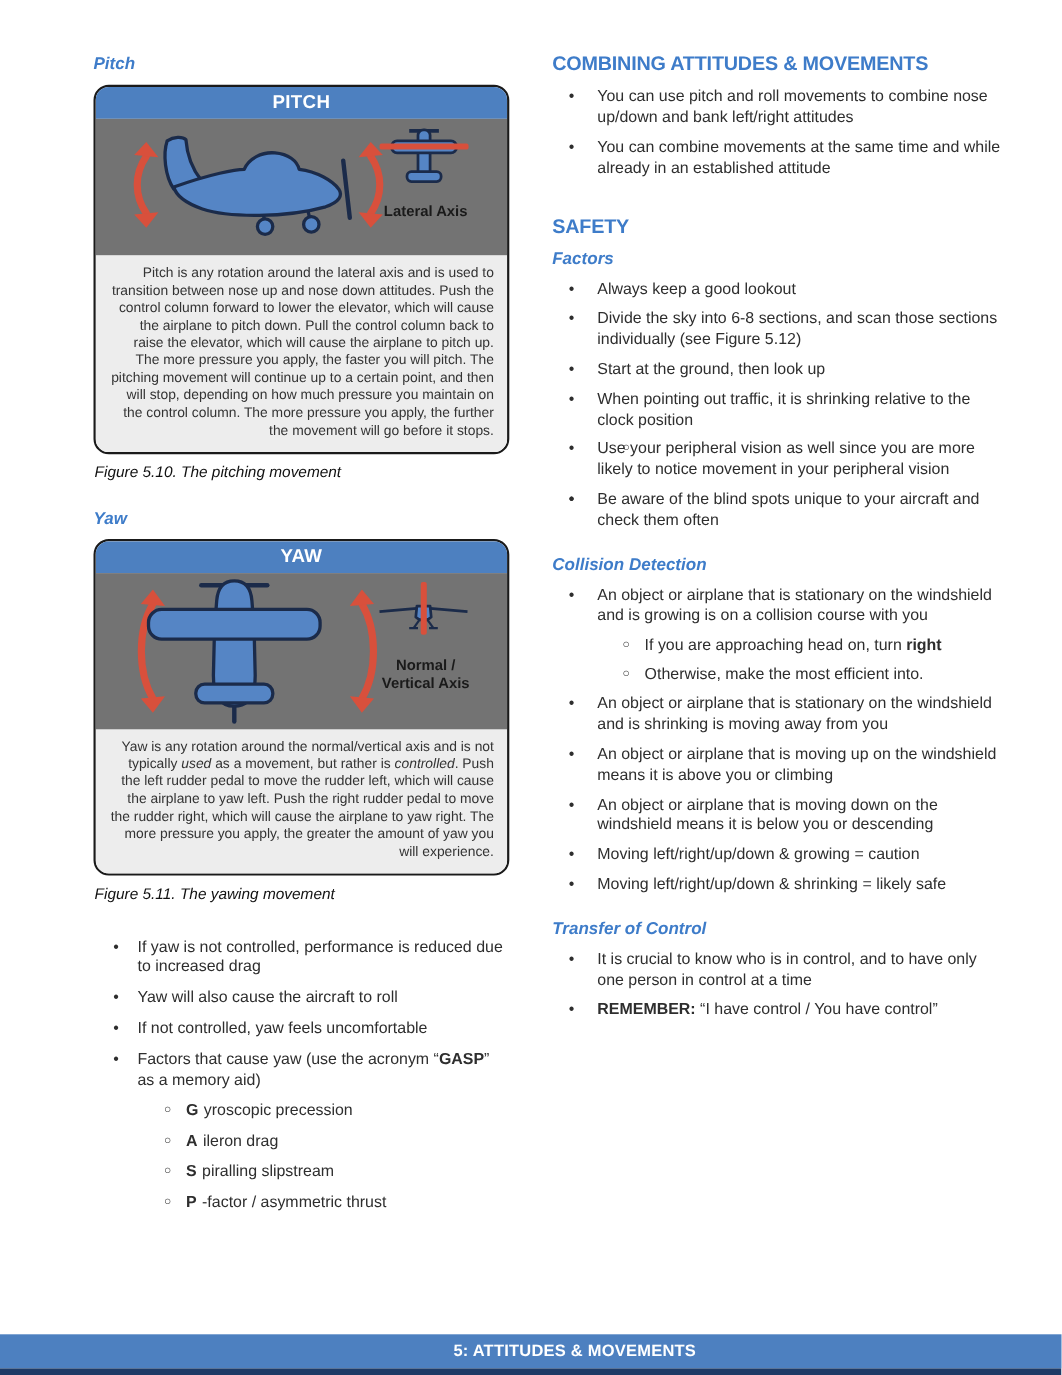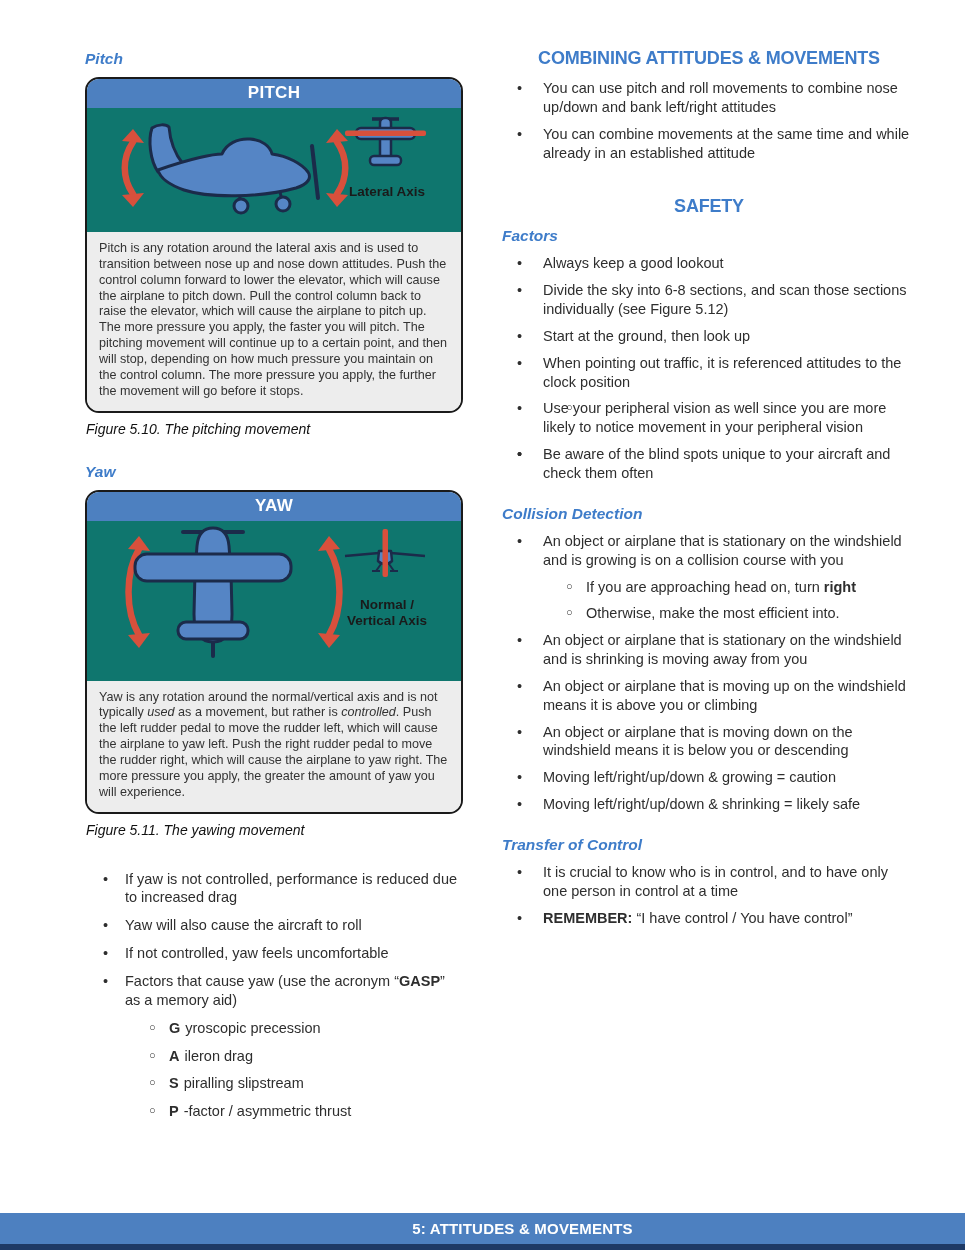--- a/index.html
+++ b/index.html
@@ -5,31 +5,31 @@
   html,body{margin:0;padding:0;}
   body{
     width:965px;height:1250px;position:relative;overflow:hidden;
     background:#ffffff;color:#2e2e2e;
     font-family:"Liberation Sans", sans-serif;
   }
   .col-left{position:absolute;left:85px;top:50px;width:378px;}
   .col-right{position:absolute;left:502px;top:48px;width:414px;}
 
   
-  .h-main{color:#3e7cc9;font-weight:bold;font-size:18px;letter-spacing:-0.2px;margin:0 0 10px 0;text-align:center;}
+  .h-main{color:#3e7cc9;font-weight:bold;font-size:18px;letter-spacing:-0.2px;margin:0 0 10px 0;}
   .h-sub{color:#3e7cc9;font-weight:bold;font-style:italic;font-size:15.5px;margin:0 0 9px 0;}
 
   
   .figure-box{border:2.5px solid #1a1a1a;border-radius:14px;overflow:hidden;background:#fff;margin-top:2px;}
   .figure-header{background:#4d80c0;color:#fff;font-weight:bold;font-size:17px;text-align:center;padding:4px 0 5px;letter-spacing:0.3px;}
-  .figure-image{position:relative;background:#0f766e;}
+  .figure-image{position:relative;background:#737373;}
   .figure-image.pitch{height:124px;}
-  .figure-image.yaw{height:160px;}
+  .figure-image.yaw{height:142px;}
   .axis-label{position:absolute;left:238px;width:124px;text-align:center;font-weight:bold;font-size:13.5px;color:#1a1a1a;line-height:1.25;}
-  .figure-text{background:#ededed;padding:9px 12px 11px;font-size:12.6px;line-height:1.26;color:#333;text-align:left;}
+  .figure-text{background:#ededed;padding:9px 12px 11px;font-size:12.6px;line-height:1.26;color:#333;text-align:right;}
   .figure-caption{font-weight:normal;font-style:italic;font-size:14px;color:#111;margin:8px 0 0 1px;}
   .gap-yaw{height:26px;}
 
   
   .blist{margin-top:32px;}
   .li{position:relative;padding-left:40px;margin-bottom:9px;font-size:14.5px;line-height:1.3;color:#2e2e2e;}
   .li .marker{position:absolute;left:18px;top:0;}
   .li.sub{padding-left:84px;margin-bottom:9px;}
   .li.sub .marker{left:64px;font-size:11px;top:1px;font-weight:bold;}
   .col-right .li{padding-left:41px;margin-bottom:8px;}
@@ -206,21 +206,21 @@
   <div class="li">
     <span class="marker">•</span>
     <span>Divide the sky into 6-8 sections, and scan those sections individually (see Figure 5.12)</span>
   </div>
   <div class="li">
     <span class="marker">•</span>
     <span>Start at the ground, then look up</span>
   </div>
   <div class="li">
     <span class="marker">•</span>
-    <span>When pointing out traffic, it is referenced attitudes to the clock position</span>
+    <span>When pointing out traffic, it is shrinking relative to the clock position</span>
   </div>
   <div class="li sub">
     <span class="marker">○</span>
   </div>
   <div class="li">
     <span class="marker">•</span>
     <span>Use your peripheral vision as well since you are more likely to notice movement in your peripheral vision</span>
   </div>
   <div class="li">
     <span class="marker">•</span>

